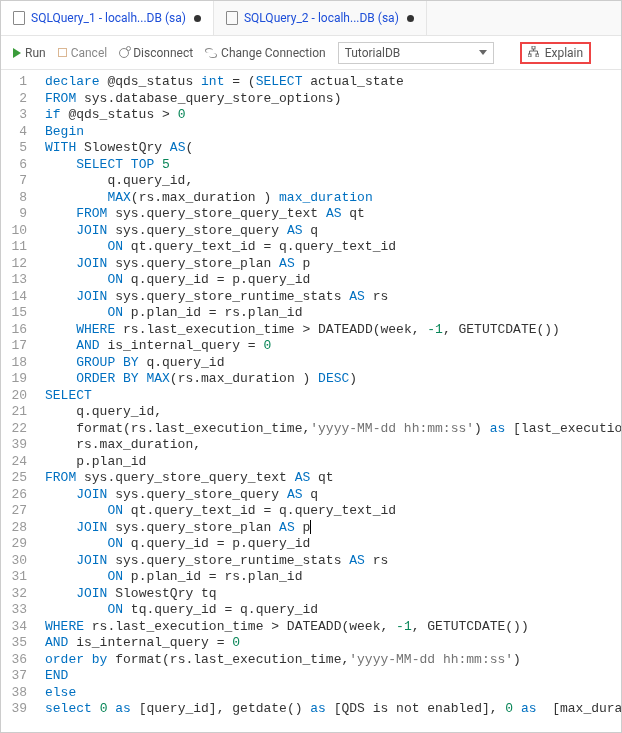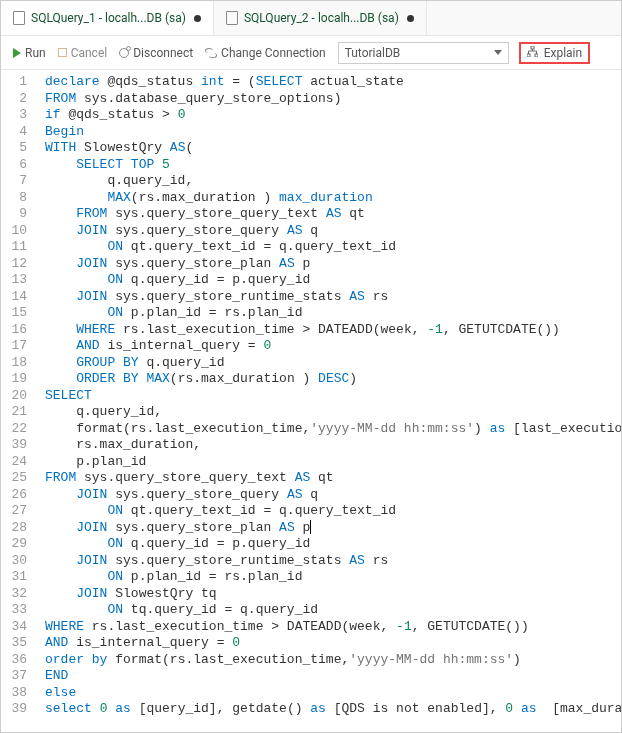--- a/index.html
+++ b/index.html
@@ -19,21 +19,21 @@
     height: 35px;
     border-bottom: 1px solid #e5e5e5;
     background: #f9f9f9;
   }
   .tab {
     display: flex;
     align-items: center;
     padding: 0 12px;
     gap: 6px;
     font-size: 12px;
-    color: #14532d;
+    color: #1d4ed8;
     border-right: 1px solid #e5e5e5;
     white-space: nowrap;
   }
   .tab.active { background: #fff; }
   .tab .dot { width: 7px; height: 7px; border-radius: 50%; background: #333; margin-left: 2px; }
   .file-icon { width: 12px; height: 14px; border: 1px solid #888; border-radius: 1px; display:inline-block; position:relative;}
   .toolbar {
     display: flex;
     align-items: center;
     height: 34px;
@@ -47,28 +47,28 @@
   .tri-run { width: 0; height: 0; border-top: 5px solid transparent; border-bottom: 5px solid transparent; border-left: 8px solid #3a9c3a;}
   .sq-cancel { width: 9px; height: 9px; border: 1px solid #c96; }
   .disc-icon { width:10px; height:10px; border:1px solid #888; border-radius:50%; position:relative;}
   .disc-icon::after{content:"";position:absolute;width:3px;height:3px;border:1px solid #888;border-radius:50%;top:-3px;right:-3px;}
   .chg-icon { width:12px; height:10px; position:relative;}
   .chg-icon::before,.chg-icon::after{content:"";position:absolute;border:1px solid #888;border-radius:50%;width:7px;height:4px;border-bottom:transparent;border-right:transparent;}
   .chg-icon::before{top:0;left:0;}
   .chg-icon::after{bottom:0;right:0;transform:rotate(180deg);}
   .db-select {
     flex: 0 0 auto;
-    width: 171px;
+    width: 156px;
     border: 1px solid #ccc;
     padding: 3px 6px;
     display:flex; justify-content:space-between; align-items:center;
     margin-left: 4px;
   }
   .caret-down{width:0;height:0;border-left:4px solid transparent;border-right:4px solid transparent;border-top:5px solid #666;}
-  .explain-wrap { border: 2px solid #e44; padding: 2px 6px; margin-left: 6px;}
+  .explain-wrap { border: 2px solid #e44; padding: 2px 6px; margin-left: 22px;}
   .explain-icon{display:inline-block; font-size:11px; color:#666; margin-right:3px;}
   .editor {
     display: flex;
     font-family: Consolas, "Courier New", monospace;
     font-size: 13px;
     line-height: 16.5px;
     height: calc(733px - 35px - 34px - 2px);
     overflow: hidden;
   }
   .gutter {

